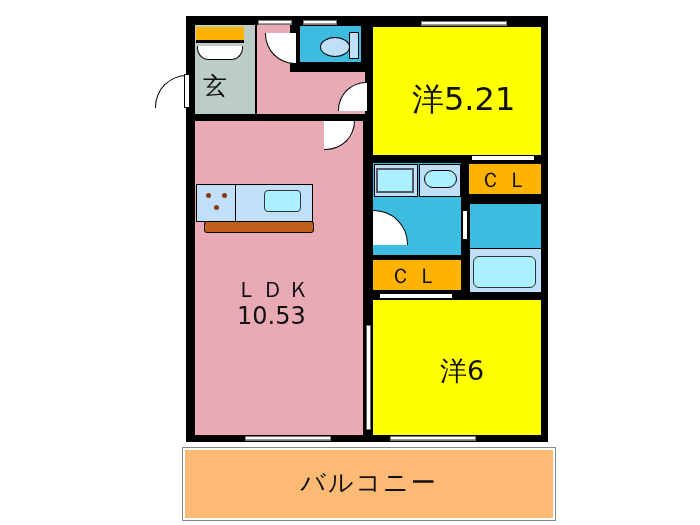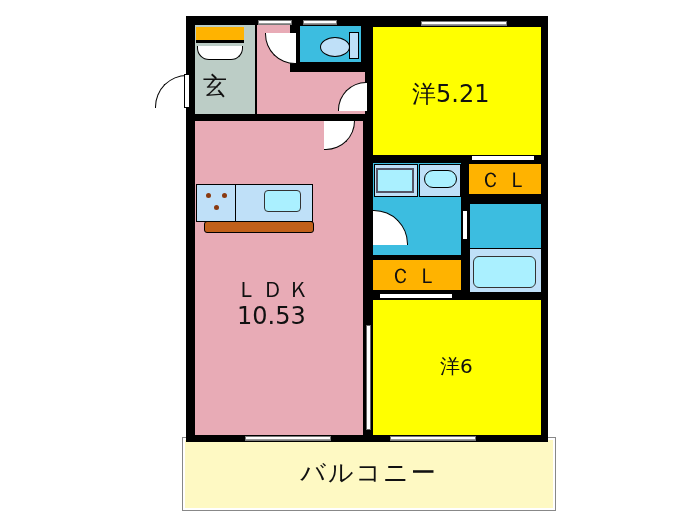--- a/index.html
+++ b/index.html
@@ -7,21 +7,21 @@
          font-family:"DejaVu Sans","Liberation Sans",sans-serif; }
   .abs { position:absolute; box-sizing:border-box; }
   .room-label { position:absolute; color:#111; text-align:center; white-space:nowrap; }
   .win { position:absolute; background:#fff; border:1px solid #777; box-sizing:border-box; }
   .win::after { content:""; position:absolute; left:0; right:0; top:50%; border-top:1px solid #999; }
   .door { position:absolute; }
 </style>
 </head>
 <body>
 
-<div class="abs" style="left:183px;top:438px;width:372px;height:72px;background:#fef9c3;border:2px solid #fff;outline:1px solid #888;">
+<div class="abs" style="left:183px;top:448px;width:372px;height:72px;background:#fdba74;border:2px solid #fff;outline:1px solid #888;">
   <div class="room-label" style="left:0;right:0;top:16px;font-size:25px;letter-spacing:2px;">バルコニー</div>
 </div>
 
 <div class="abs" style="left:186px;top:16px;width:362px;height:426px;background:#000;"></div>
 
 <div class="abs" style="left:195px;top:25px;width:60px;height:89px;background:#bccdc6;"></div>
 <div class="abs" style="left:196px;top:27px;width:48px;height:16px;background:#ffb300;border-bottom:3px solid #000;"></div>
 <div class="abs" style="left:197px;top:46px;width:46px;height:14px;background:#fff;border:1px solid #000;border-top:none;border-radius:0 0 12px 12px;"></div>
 <div class="room-label" style="left:203px;top:70px;font-size:24px;">玄</div>
 
@@ -52,21 +52,21 @@
 <div class="abs" style="left:235px;top:184px;width:78px;height:38px;background:#bfe0f8;border:1px solid #000;"></div>
 <div class="abs" style="left:264px;top:190px;width:37px;height:22px;background:#aaf0ff;border:1px solid #333;border-radius:4px;"></div>
 <div class="room-label" style="left:236px;top:275px;font-size:22px;letter-spacing:4px;text-align:center;">ＬＤＫ</div>
 <div class="room-label" style="left:237px;top:302px;font-size:24px;">10.53</div>
 
 <div class="win" style="left:245px;top:436px;width:86px;height:5px;"></div>
 
 <div class="abs" style="left:366px;top:325px;width:5px;height:105px;background:#fff;border:1px solid #666;"></div>
 
 <div class="abs" style="left:373px;top:27px;width:168px;height:128px;background:#ffff00;"></div>
-<div class="room-label" style="left:412px;top:78px;font-size:24px;">洋5.21</div>
+<div class="room-label" style="left:412px;top:78px;font-size:32px;">洋5.21</div>
 <div class="win" style="left:421px;top:21px;width:86px;height:5px;"></div>
 
 <div class="abs" style="left:471px;top:155px;width:64px;height:6px;background:#fff;border:1px solid #000;"></div>
 
 <div class="abs" style="left:469px;top:164px;width:72px;height:30px;background:#ffb300;"></div>
 <div class="room-label" style="left:480px;top:166px;font-size:21px;letter-spacing:6px;">ＣＬ</div>
 
 <div class="abs" style="left:373px;top:163px;width:88px;height:92px;background:#3cbde0;"></div>
 <div class="abs" style="left:374px;top:164px;width:44px;height:33px;background:#bfe0f8;border:1px solid #000;"></div>
 <div class="abs" style="left:376px;top:168px;width:38px;height:25px;background:#aaf0ff;border:2px solid #556;"></div>
@@ -77,17 +77,17 @@
 <div class="abs" style="left:470px;top:204px;width:71px;height:88px;background:#3cbde0;"></div>
 <div class="abs" style="left:470px;top:248px;width:71px;height:44px;background:#bfe0f8;border-top:1px solid #000;"></div>
 <div class="abs" style="left:473px;top:256px;width:63px;height:32px;background:#aaf0ff;border:1px solid #333;border-radius:6px;"></div>
 <div class="abs" style="left:462px;top:210px;width:6px;height:30px;background:#fff;border:1px solid #000;"></div>
 
 <div class="abs" style="left:373px;top:260px;width:88px;height:30px;background:#ffb300;"></div>
 <div class="room-label" style="left:390px;top:262px;font-size:21px;letter-spacing:6px;">ＣＬ</div>
 <div class="abs" style="left:379px;top:293px;width:74px;height:6px;background:#fff;border:1px solid #000;"></div>
 
 <div class="abs" style="left:373px;top:300px;width:168px;height:135px;background:#ffff00;"></div>
-<div class="room-label" style="left:440px;top:353px;font-size:20px;">洋6</div>
+<div class="room-label" style="left:440px;top:353px;font-size:27px;">洋6</div>
 <div class="win" style="left:390px;top:436px;width:86px;height:5px;"></div>
 
 <div class="win" style="left:258px;top:20px;width:34px;height:5px;"></div>
 <div class="win" style="left:303px;top:20px;width:34px;height:5px;"></div>
 
 </body></html>

